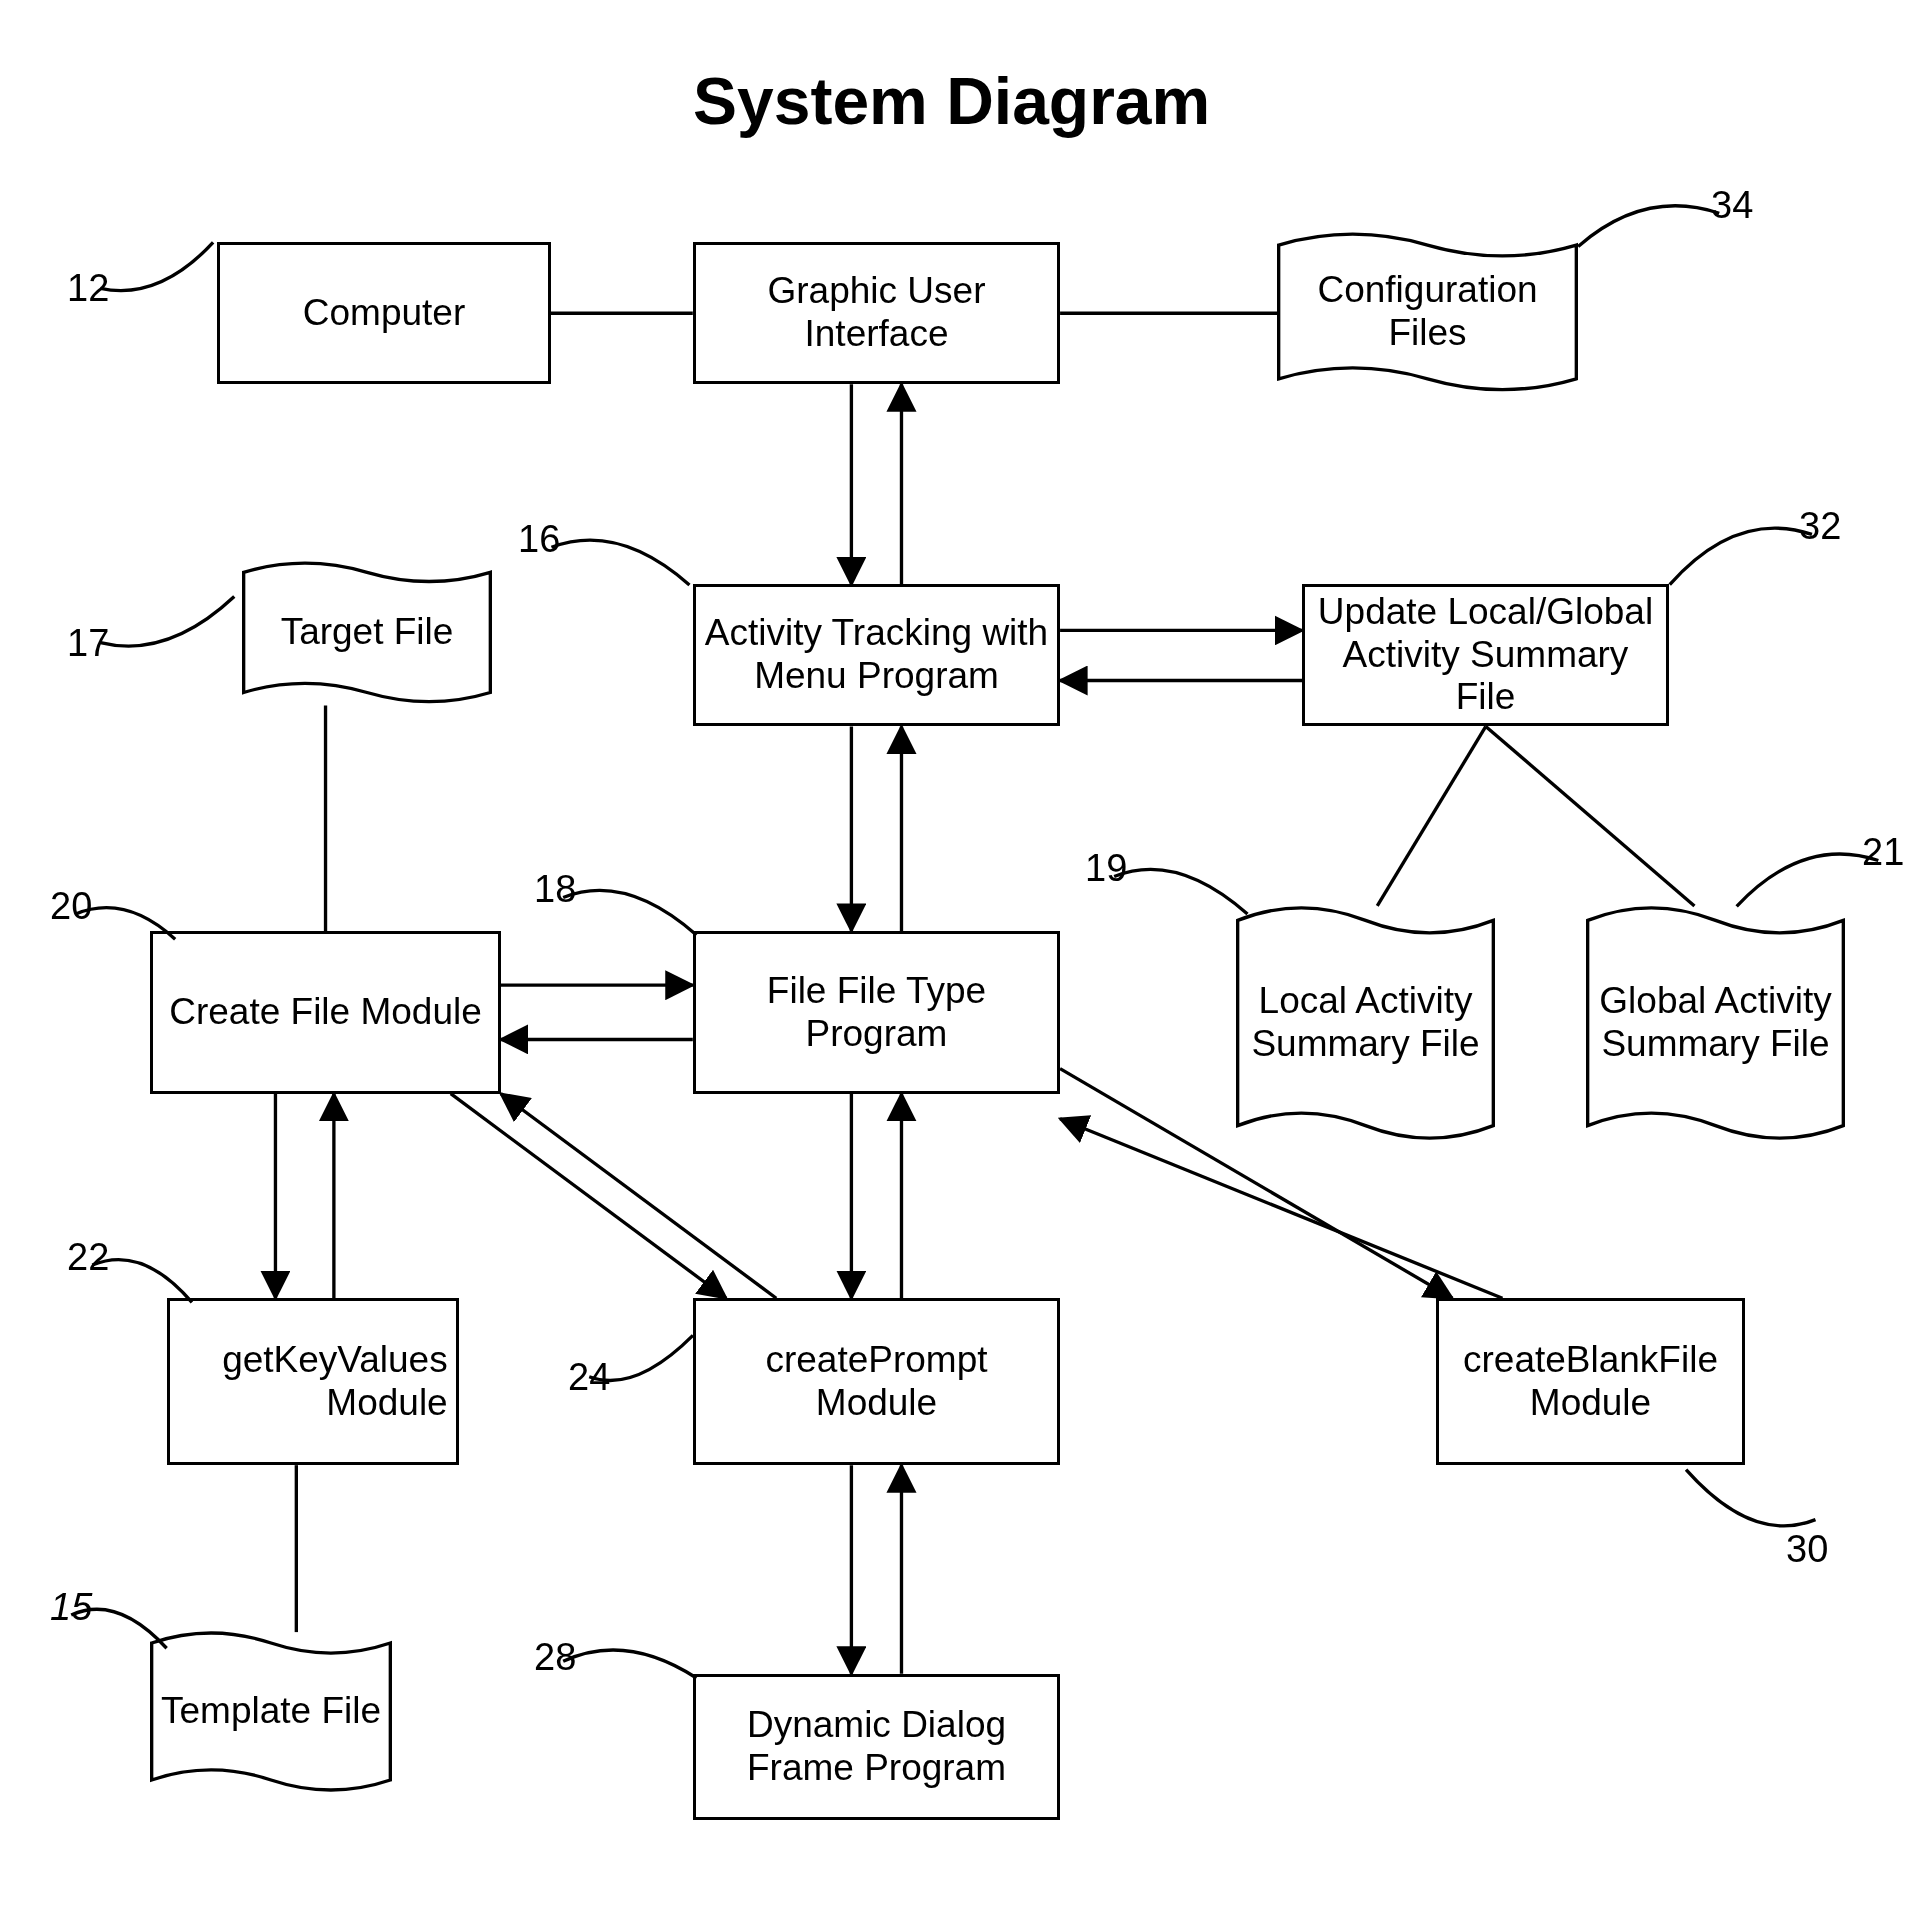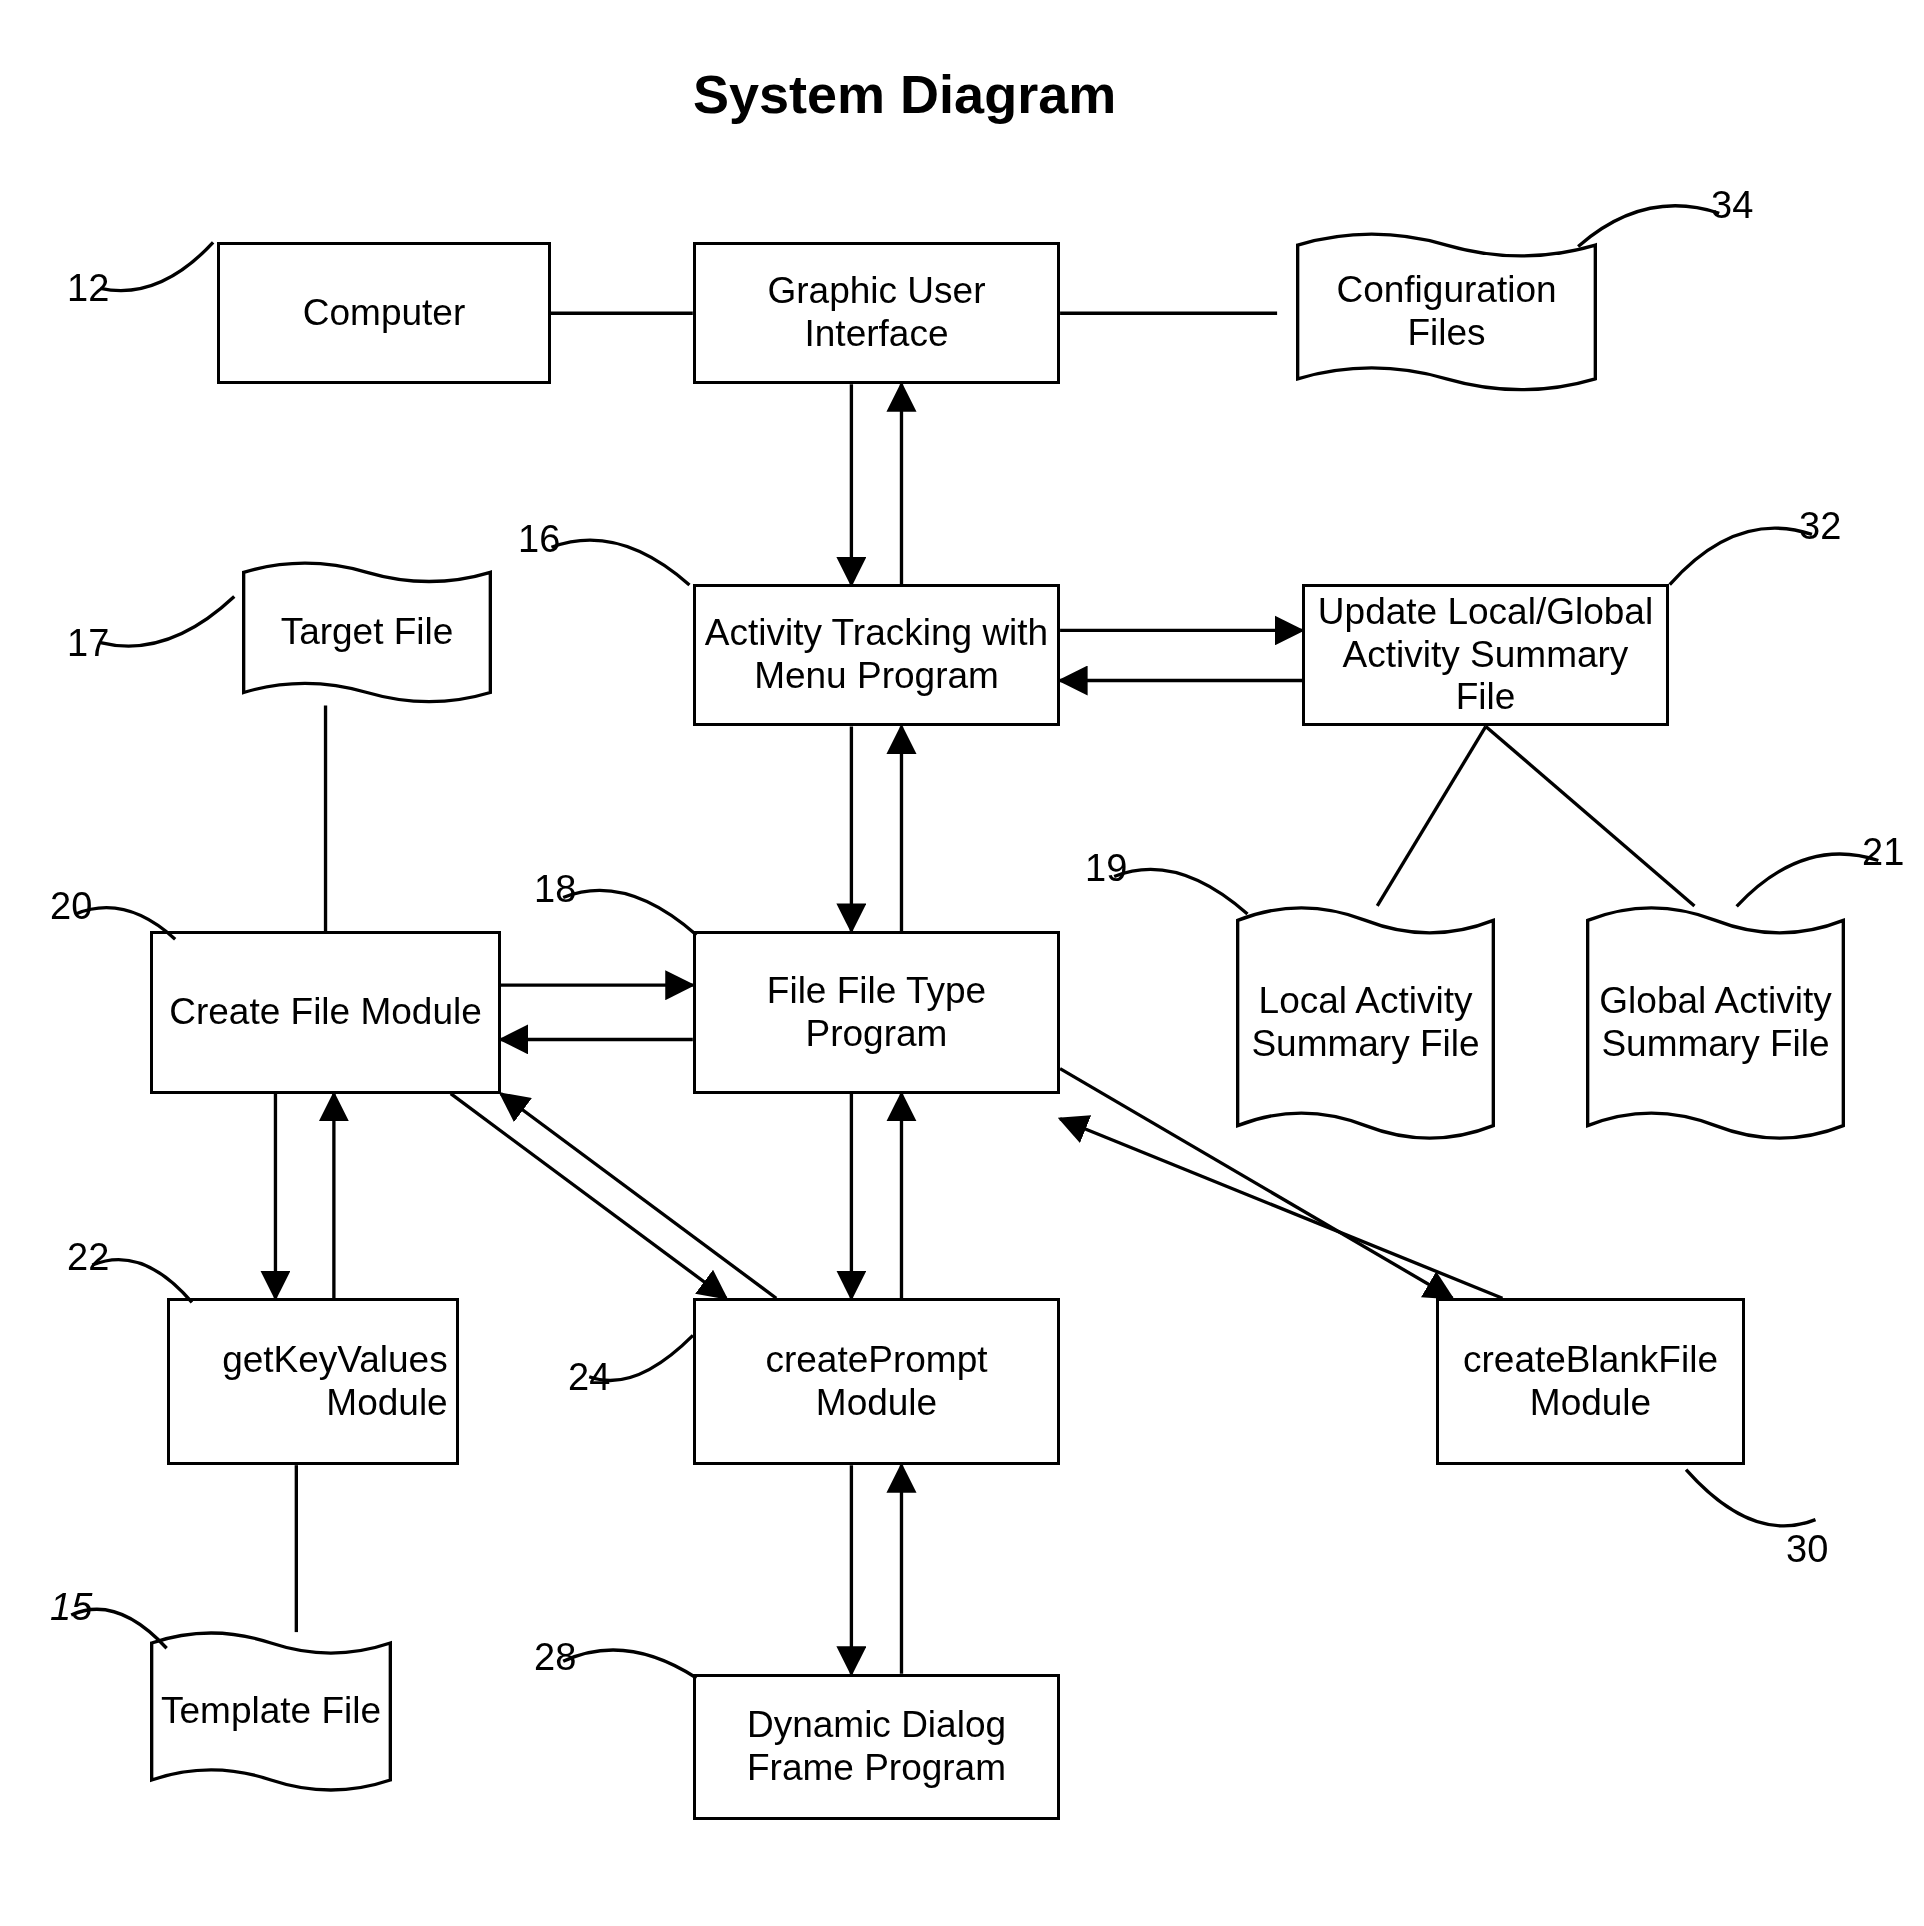--- a/index.html
+++ b/index.html
@@ -10,21 +10,21 @@
   }
   #stage {
     position: relative;
     width: 1924px;
     height: 1927px;
     background: #fff;
   }
   .title {
     position: absolute;
     font-weight: bold;
-    font-size: 54px;
+    font-size: 66px;
     color: #000;
   }
   .box {
     position: absolute;
     border: 3.3px solid #000;
     box-sizing: border-box;
     display: flex;
     align-items: center;
     justify-content: center;
     text-align: center;
@@ -77,21 +77,21 @@
 <body>
 
 <div id="stage">
 
   <div class="title" style="left:693px; top:63px;">System Diagram</div>
 
   <div class="box" style="left:217px; top:242px; width:334px; height:142px;">Computer</div>
 
   <div class="box" style="left:693px; top:242px; width:367px; height:142px;">Graphic User Interface</div>
 
-  <div class="docshape" style="left:1277px; top:230px; width:301px; height:163px;margin-left:19px;">
+  <div class="docshape" style="left:1277px; top:230px; width:301px; height:163px;">
     <svg viewBox="0 0 360 195" preserveAspectRatio="none">
       <path d="M2 18 Q 90 -8 180 18 Q 270 44 358 18 L358 178 Q 270 204 180 178 Q 90 152 2 178 Z" fill="#fff" stroke="#000" stroke-width="4"></path>
     </svg>
     <span class="docshape-label">Configuration Files</span>
   </div>
 
   <div class="docshape" style="left:242px; top:559px; width:250px; height:146px;">
     <svg viewBox="0 0 300 175" preserveAspectRatio="none">
       <path d="M2 16 Q 75 -6 150 16 Q 225 38 298 16 L298 160 Q 225 182 150 160 Q 75 138 2 160 Z" fill="#fff" stroke="#000" stroke-width="4"></path>
     </svg>

